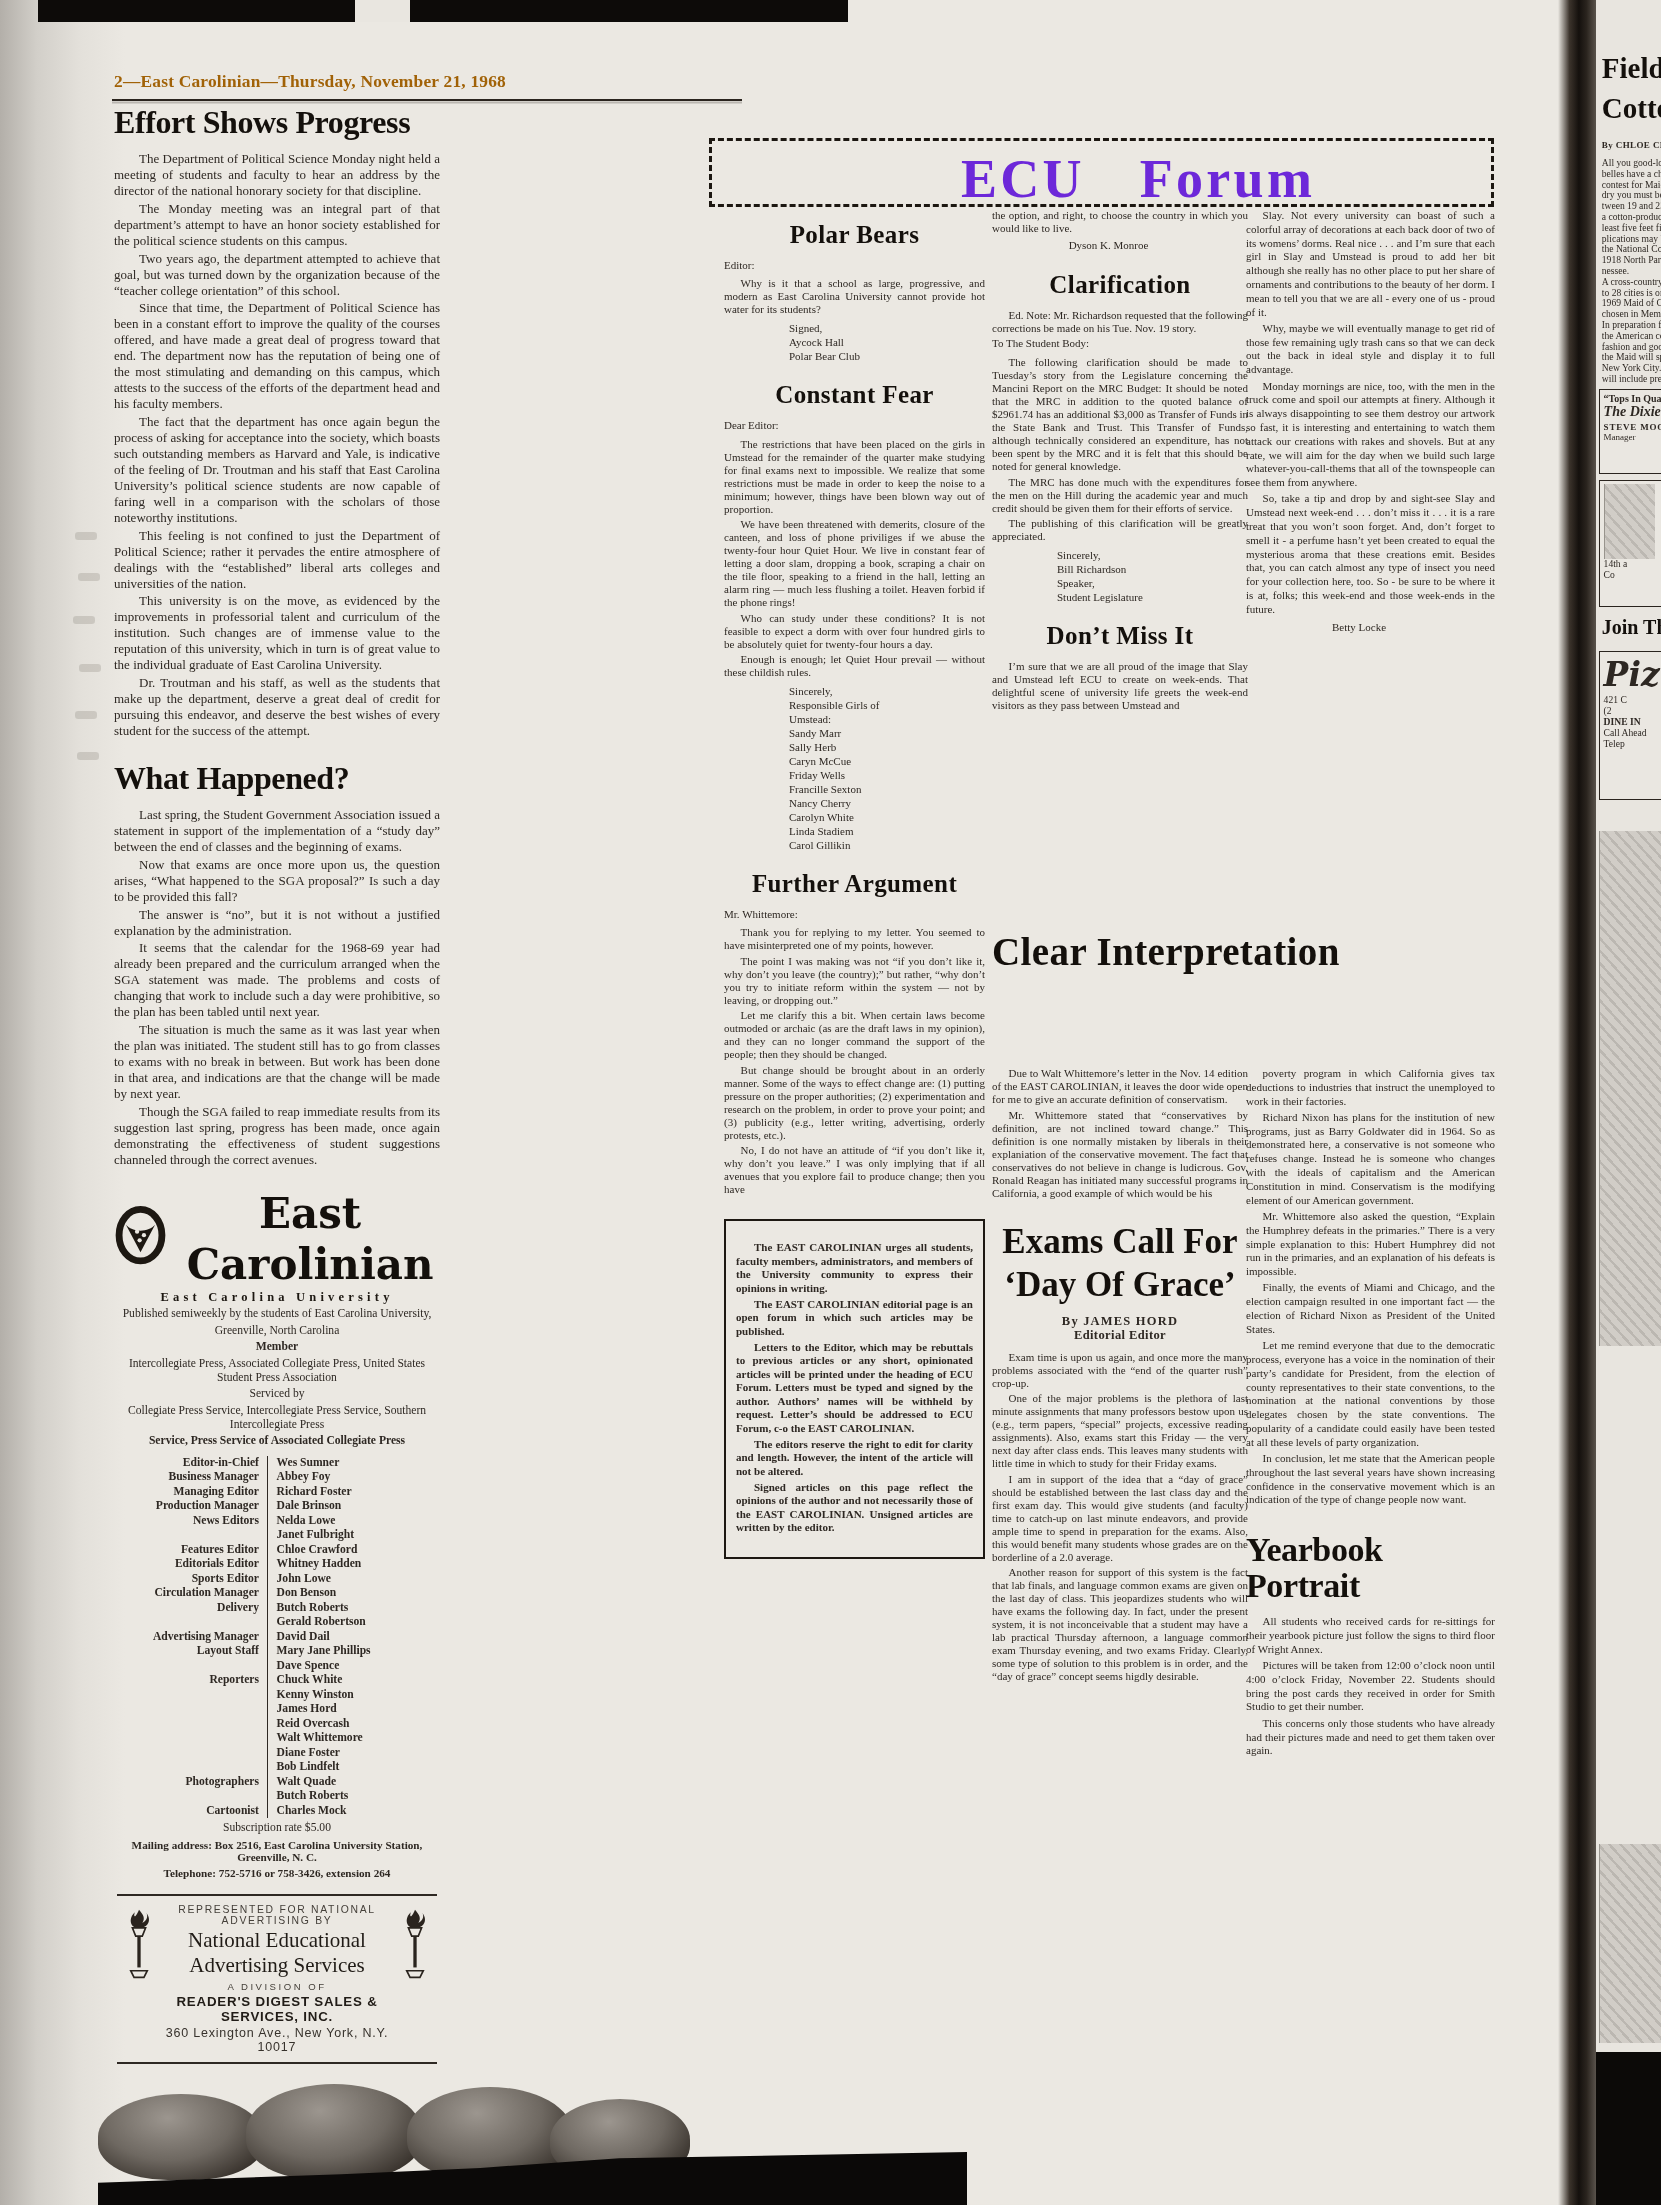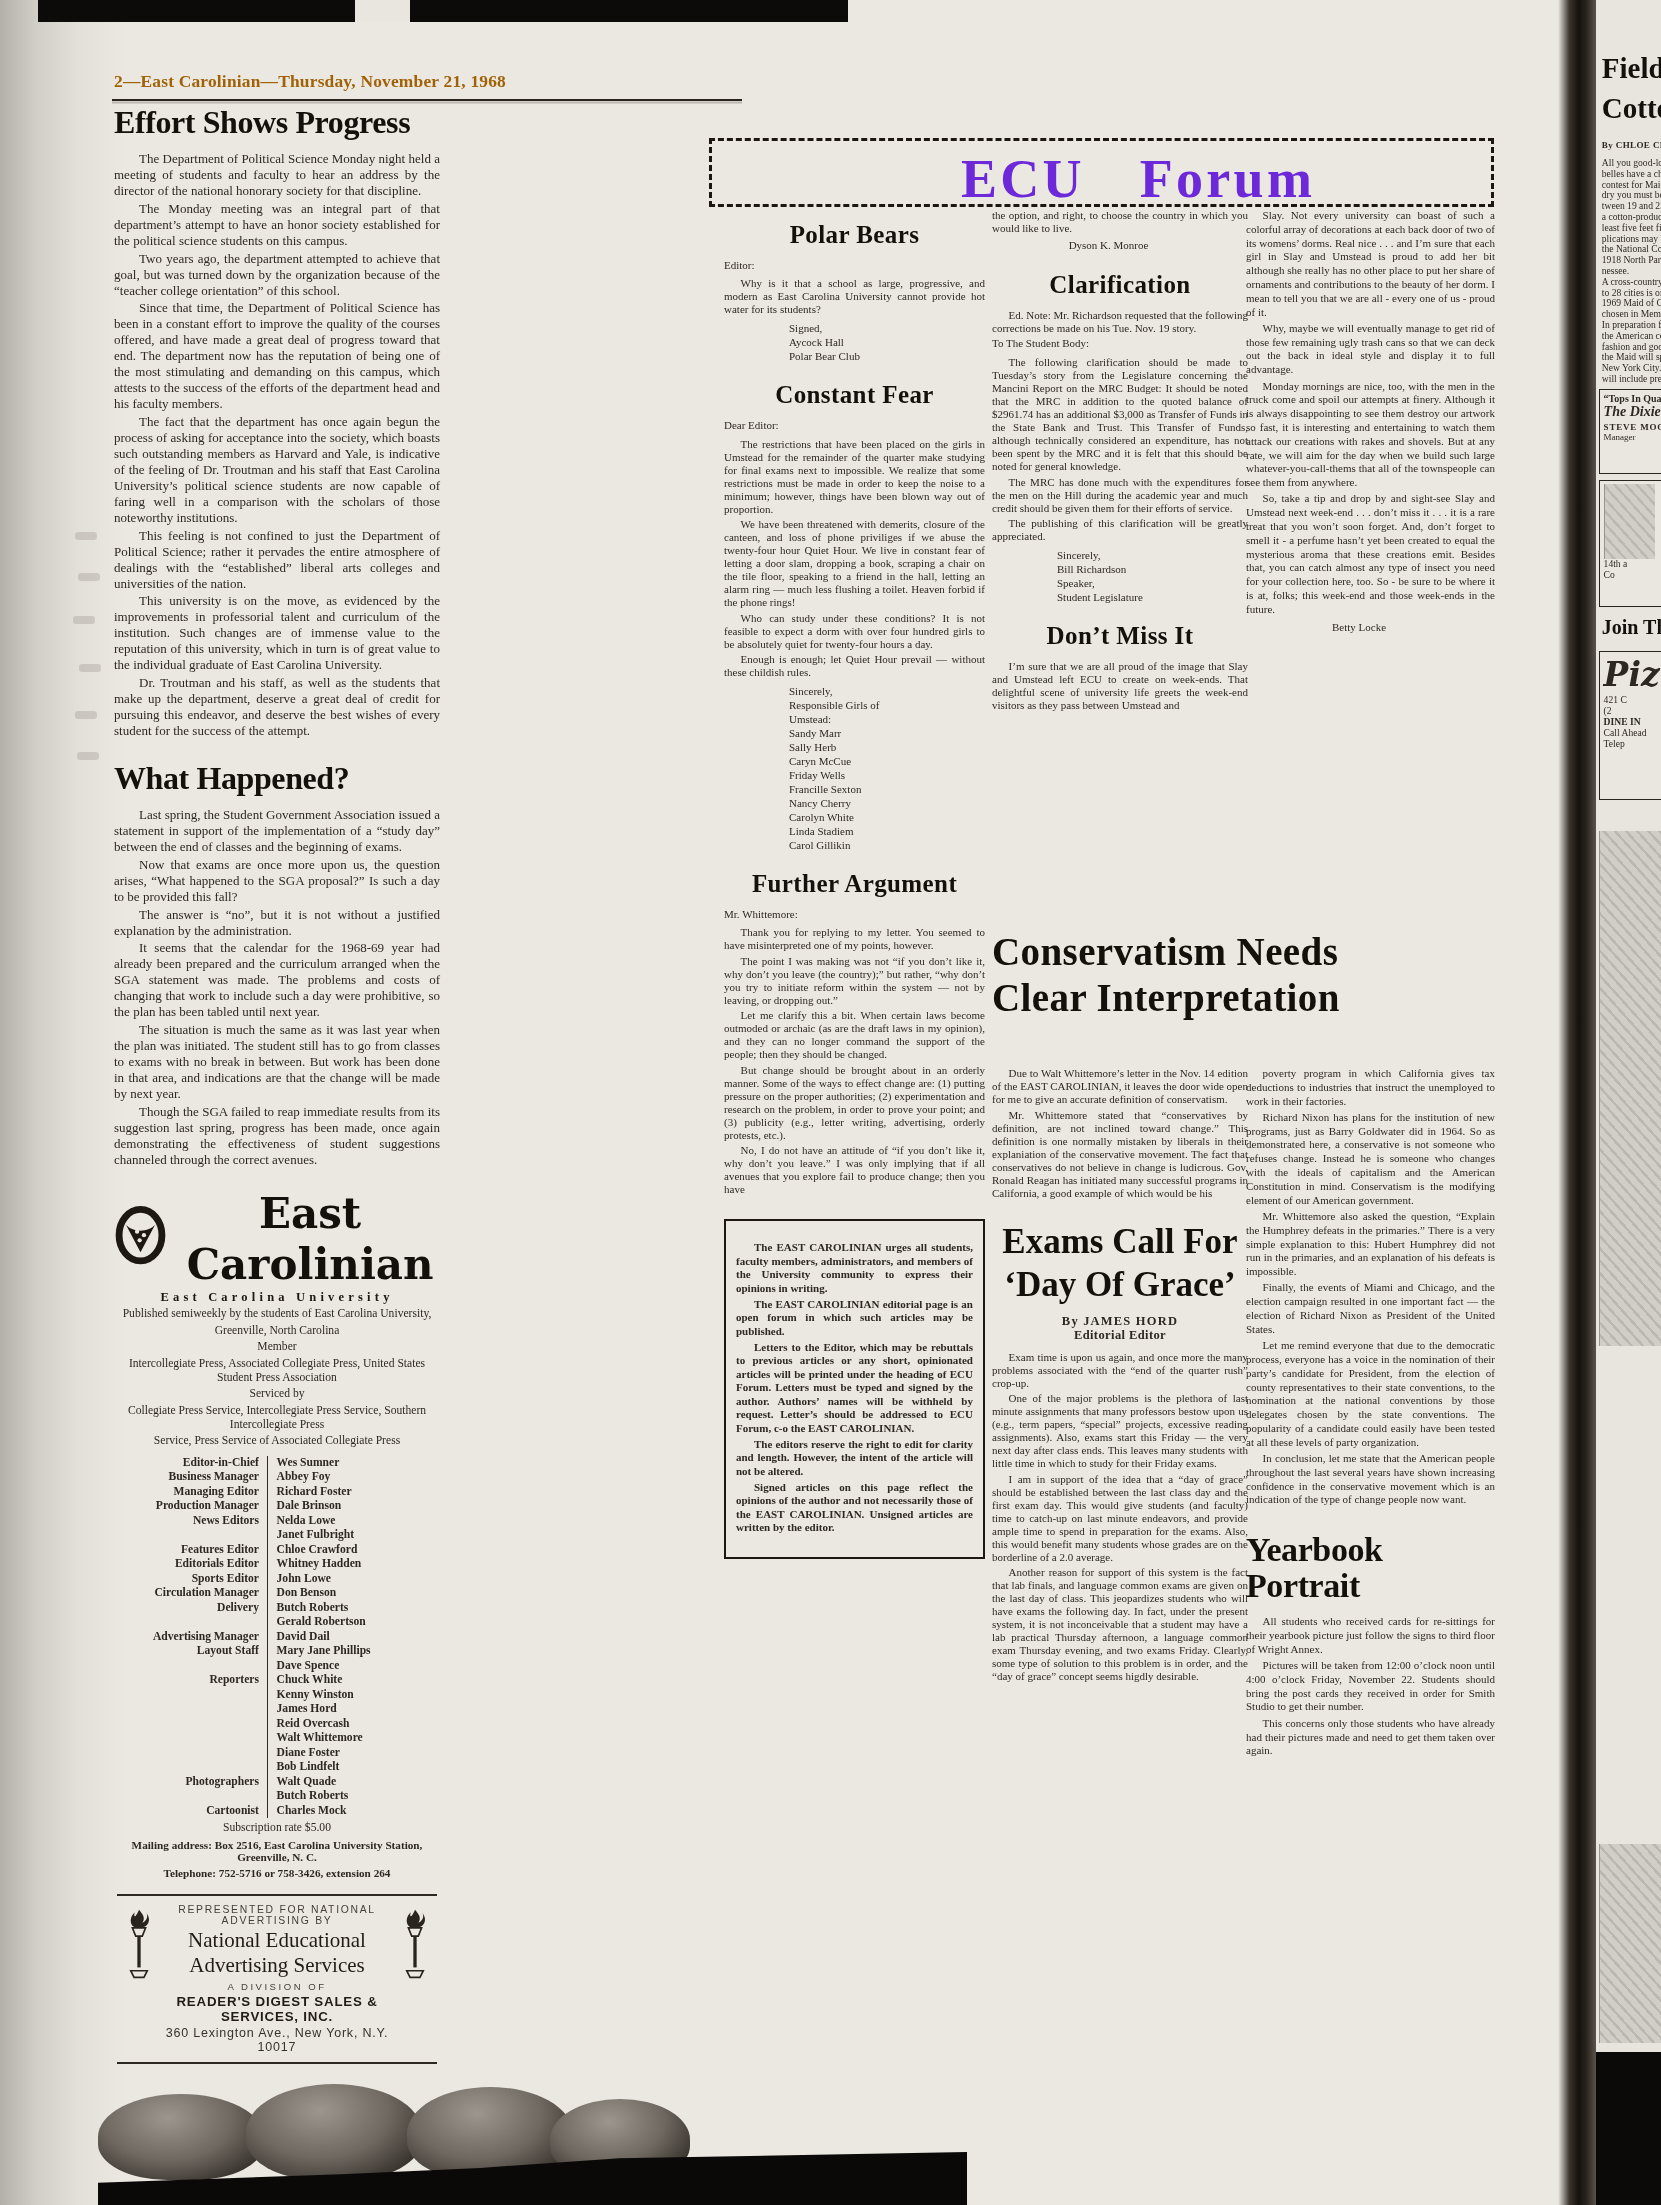--- a/index.html
+++ b/index.html
@@ -24,21 +24,21 @@
   .colL{position:absolute;left:114px;top:106px;width:326px;}
   h1.head{font-size:32px;font-weight:700;letter-spacing:-0.4px;color:#14100c;margin:0 0 11.6px 0;line-height:1.05;}
   h1.head.mt{margin-top:23px;}
   .pL{font-size:13px;line-height:16px;text-align:justify;text-indent:25px;margin:0 0 1.7px 0;}
   
   .masthead{margin-top:21.6px;text-align:center;}
   .mast-row{display:flex;align-items:center;justify-content:center;gap:13.3px;}
   .mast-name{font-size:42px;font-weight:900;color:#14100c;font-family:"DejaVu Serif",serif;transform:scaleY(1.04);}
   .mast-school{font-size:12.5px;font-weight:700;letter-spacing:4.2px;color:#1c1711;margin-top:2.5px;}
   .mast-line{font-size:11.6px;margin-top:2.5px;line-height:14px;}
-  .mast-bold{font-weight:400;}
+  .mast-bold{font-weight:700;}
   .staff{margin-top:7.5px;}
   .srow{display:flex;font-size:11.6px;line-height:14.5px;}
   .srole{width:47%;text-align:right;padding-right:8.3px;font-weight:700;}
   .sname{width:53%;text-align:left;padding-left:8.3px;border-left:1.2px solid #2e2823;font-weight:700;}
   .mast-small{font-size:11.2px;margin-top:4.2px;font-weight:700;}
   
   .nea{margin:15px 3.3px 0 3.3px;border-top:2.5px double #2e2823;border-bottom:2.5px double #2e2823;
        padding:7.5px 37px 8.3px 37px;position:relative;text-align:center;font-family:"Liberation Sans",sans-serif;}
   .nea1{font-size:10.4px;letter-spacing:1.7px;color:#45403a;}
   .nea2{font-size:21px;margin-top:2.5px;font-family:"Liberation Serif",serif;color:#211c17;}
@@ -385,21 +385,20 @@
     <div>
         <p class="pF">Slay. Not every university can boast of such a colorful array of decorations at each back door of two of its womens’ dorms. Real nice . . . and I’m sure that each girl in Slay and Umstead is proud to add her bit although she really has no other place to put her share of ornaments and contributions to the beauty of her dorm. I mean to tell you that we are all - every one of us - proud of it.</p>
         <p class="pF">Why, maybe we will eventually manage to get rid of those few remaining ugly trash cans so that we can deck out the back in ideal style and display it to full advantage.</p>
         <p class="pF">Monday mornings are nice, too, with the men in the truck come and spoil our attempts at finery. Although it is always disappointing to see them destroy our artwork so fast, it is interesting and entertaining to watch them attack our creations with rakes and shovels. But at any rate, we will aim for the day when we build such large whatever-you-call-thems that all of the townspeople can see them from anywhere.</p>
         <p class="pF">So, take a tip and drop by and sight-see Slay and Umstead next week-end . . . don’t miss it . . . it is a rare treat that you won’t soon forget. And, don’t forget to smell it - a perfume hasn’t yet been created to equal the mysterious aroma that these creations emit. Besides that, you can catch almost any type of insect you need for your collection here, too. So - be sure to be where it is at, folks; this week-end and those week-ends in the future.</p>
       </div>
     <div class="sigc">Betty Locke</div>
   </div>
 
   <div class="conservHead">
-    <div class="ch">Conservatism Needs</div>
     <div class="ch">Clear Interpretation</div>
   </div>
 
   <div class="colF f2b">
     <div>
         <p class="pF">Due to Walt Whittemore’s letter in the Nov. 14 edition of the EAST CAROLINIAN, it leaves the door wide open for me to give an accurate definition of conservatism.</p>
         <p class="pF">Mr. Whittemore stated that “conservatives by definition, are not inclined toward change.” This definition is one normally mistaken by liberals in their explaniation of the conservative movement. The fact that conservatives do not believe in change is ludicrous. Gov. Ronald Reagan has initiated many successful programs in California, a good example of which would be his</p>
       </div>
     <div class="eh eh1">Exams Call For</div>
     <div class="eh">‘Day Of Grace’</div>

